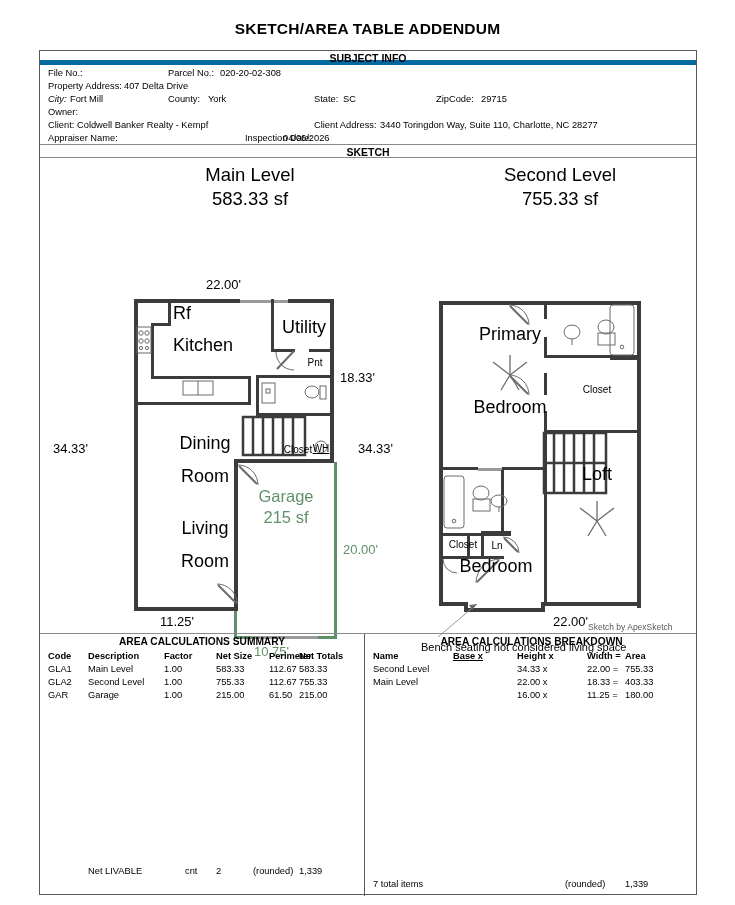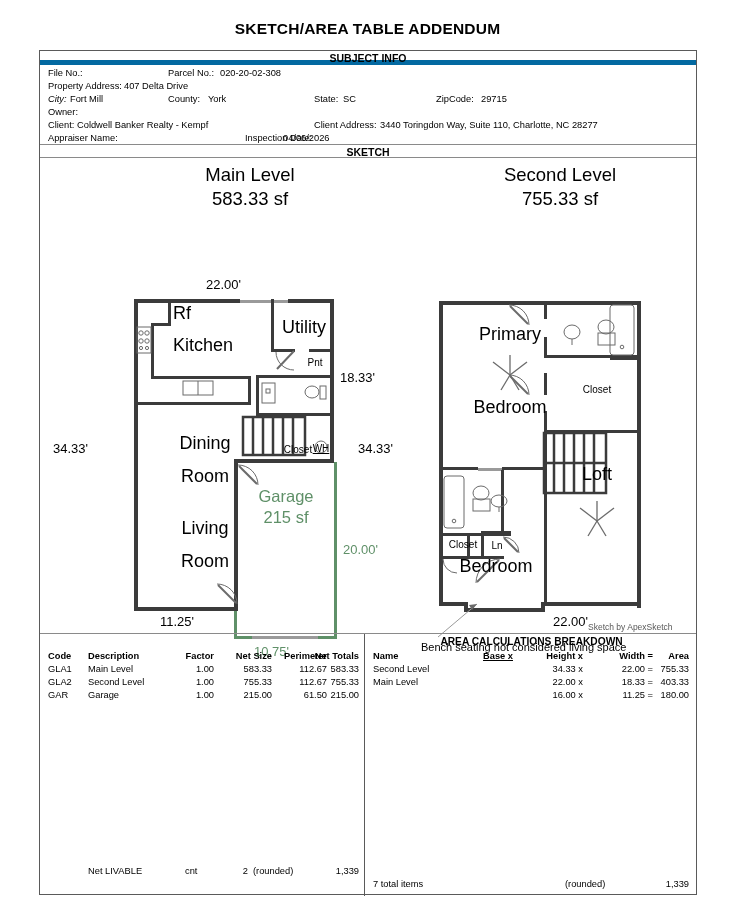--- a/index.html
+++ b/index.html
@@ -148,21 +148,21 @@
   }
   .tbl-hdr, .tbl-row {
     position: absolute;
     left: 0;
     width: 100%;
     font-size: 9.3px;
     height: 12px;
   }
   .tbl-hdr { font-weight: bold; }
   .cell { position: absolute; white-space: nowrap; }
-  .cell.r { text-align: right; }
+  .cell.r { }
 
   .totals {
     position: absolute;
     left: 0;
     width: 100%;
     font-size: 9.3px;
     height: 12px;
   }
 </style>
 </head>
@@ -414,20 +414,21 @@
       <div class="dim" style="left:318px; top:282px;">34.33'</div>
       <div class="dim" style="left:513px; top:455px;">22.00'</div>
       <div class="note" style="left:381px; top:482px;">Bench seating not considered living space</div>
 
       <div class="credit" style="left:548px; top:463px;">Sketch by ApexSketch</div>
     </div>
 
     <div class="tables">
 
       <div class="tbl tbl-left">
+        <div class="tbl-title">AREA CALCULATIONS SUMMARY</div>
 
         <div class="tbl-hdr" style="top:17px;">
           <span class="cell" style="left:8px;">Code</span>
           <span class="cell" style="left:48px;">Description</span>
           <span class="cell r" style="left:124px; width:50px;">Factor</span>
           <span class="cell r" style="left:176px; width:56px;">Net Size</span>
           <span class="cell r" style="left:229px; width:58px;">Perimeter</span>
           <span class="cell r" style="left:259px; width:60px;">Net Totals</span>
         </div>
 

